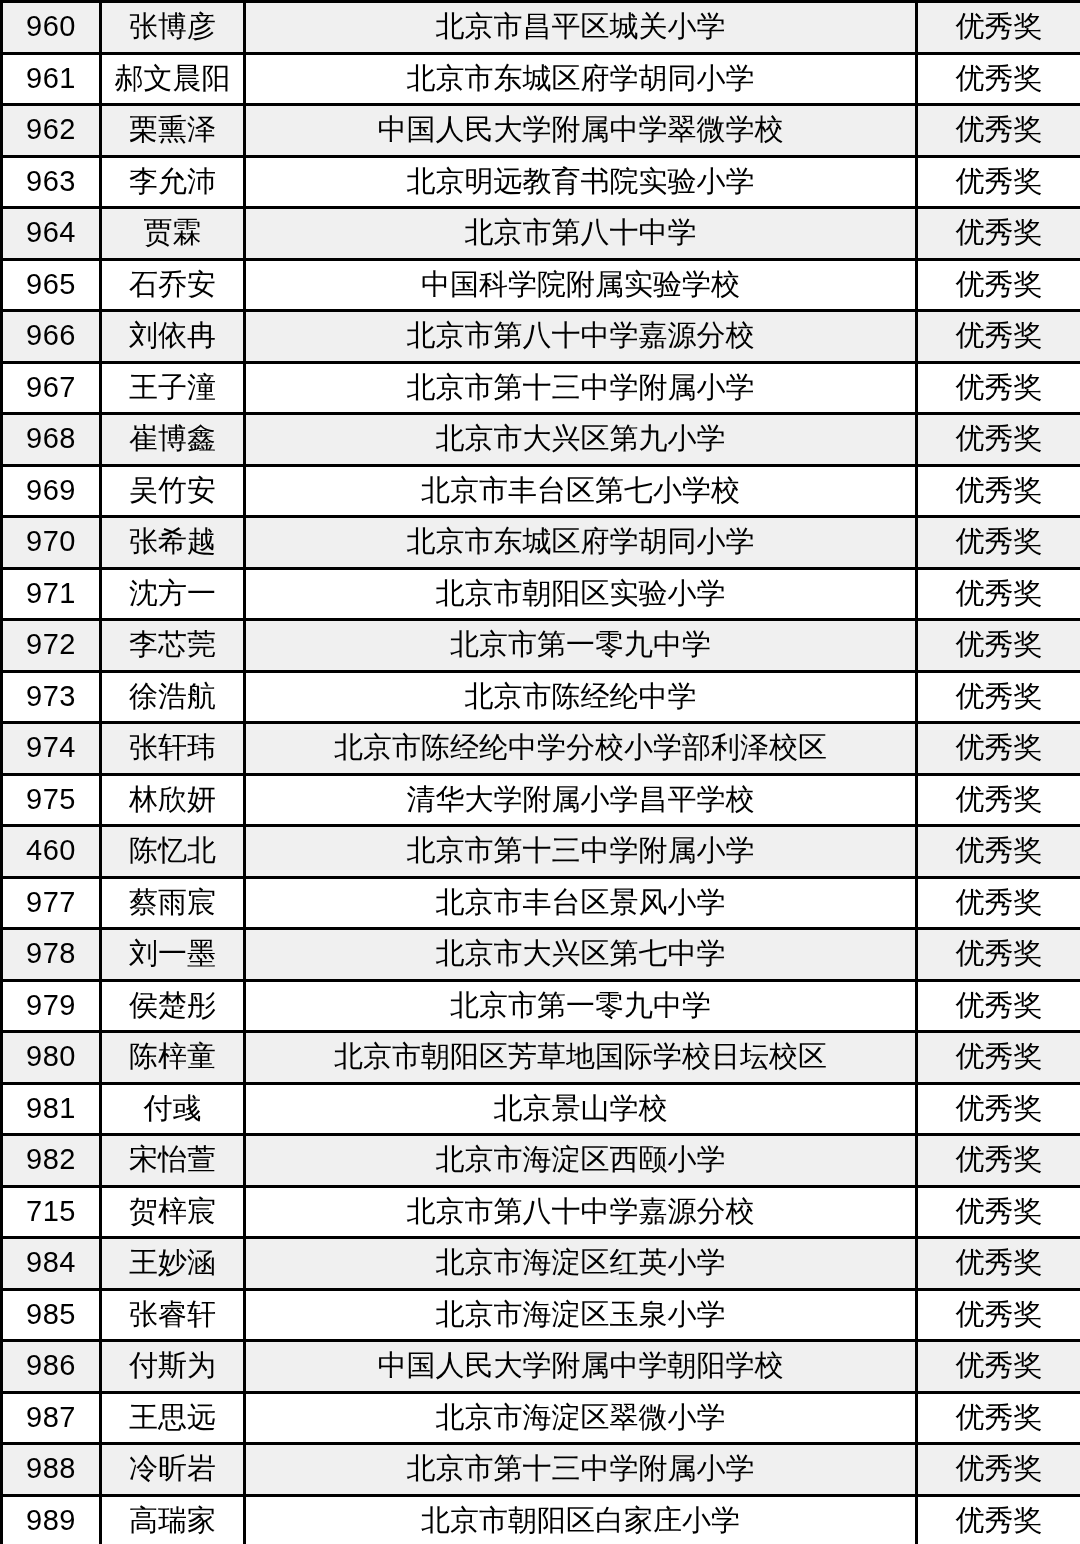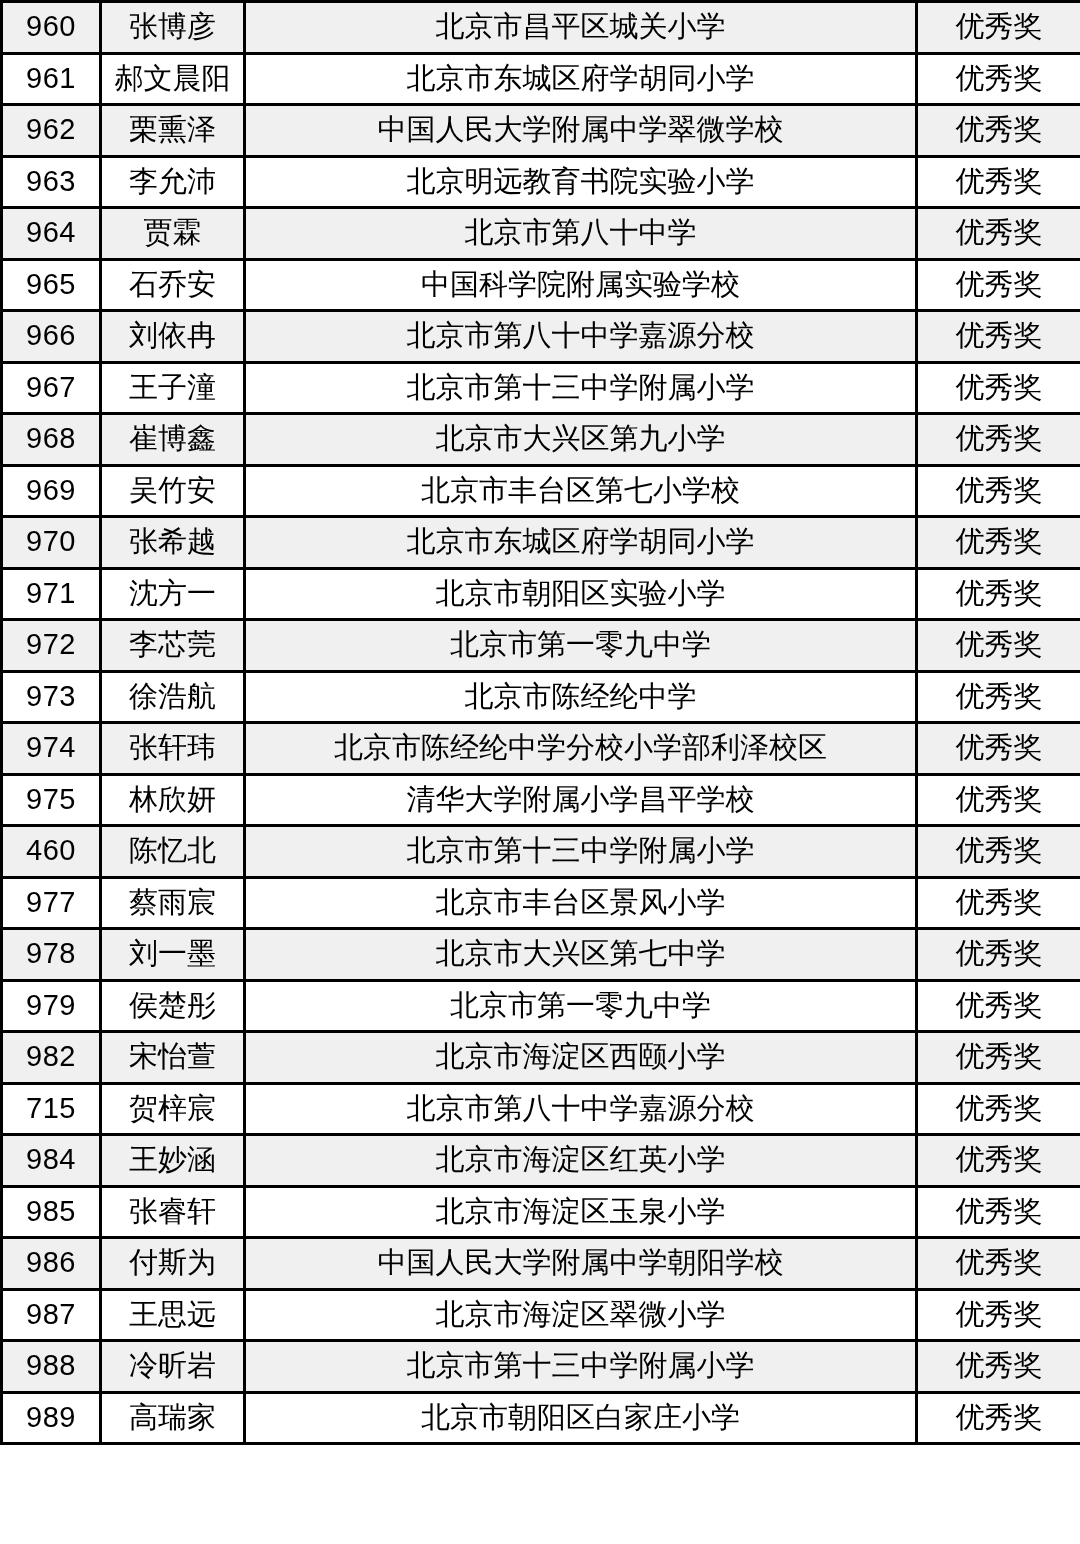--- a/index.html
+++ b/index.html
@@ -172,20 +172,32 @@
         <td data-name="school-cell">北京市大兴区第七中学</td>
         <td data-name="award-cell">优秀奖</td>
       </tr>
       <tr data-name="table-row" class="odd">
         <td data-name="rank-cell">979</td>
         <td data-name="name-cell">侯楚彤</td>
         <td data-name="school-cell">北京市第一零九中学</td>
         <td data-name="award-cell">优秀奖</td>
       </tr>
       <tr data-name="table-row" class="even">
+        <td data-name="rank-cell">980</td>
+        <td data-name="name-cell">陈梓童</td>
+        <td data-name="school-cell">北京市朝阳区芳草地国际学校日坛校区</td>
+        <td data-name="award-cell">优秀奖</td>
+      </tr>
+      <tr data-name="table-row" class="odd">
+        <td data-name="rank-cell">981</td>
+        <td data-name="name-cell">付彧</td>
+        <td data-name="school-cell">北京景山学校</td>
+        <td data-name="award-cell">优秀奖</td>
+      </tr>
+      <tr data-name="table-row" class="even">
         <td data-name="rank-cell">982</td>
         <td data-name="name-cell">宋怡萱</td>
         <td data-name="school-cell">北京市海淀区西颐小学</td>
         <td data-name="award-cell">优秀奖</td>
       </tr>
       <tr data-name="table-row" class="odd">
         <td data-name="rank-cell">715</td>
         <td data-name="name-cell">贺梓宸</td>
         <td data-name="school-cell">北京市第八十中学嘉源分校</td>
         <td data-name="award-cell">优秀奖</td>

